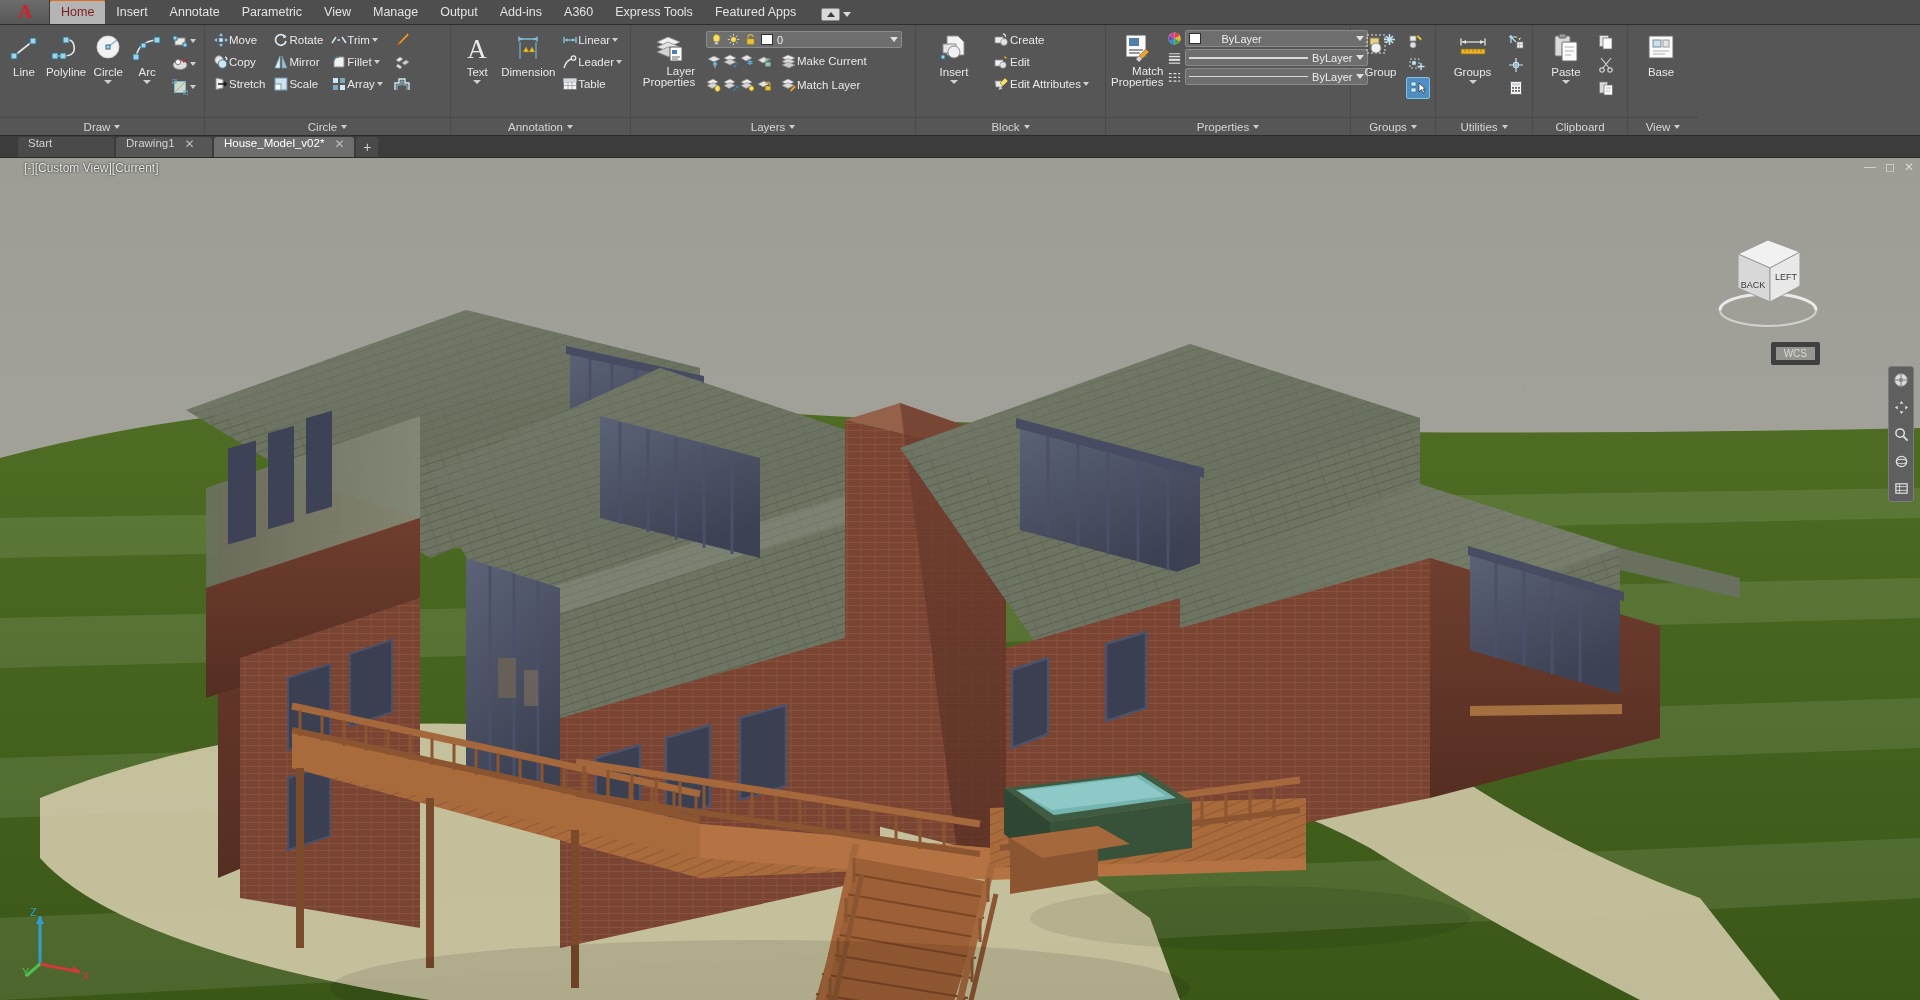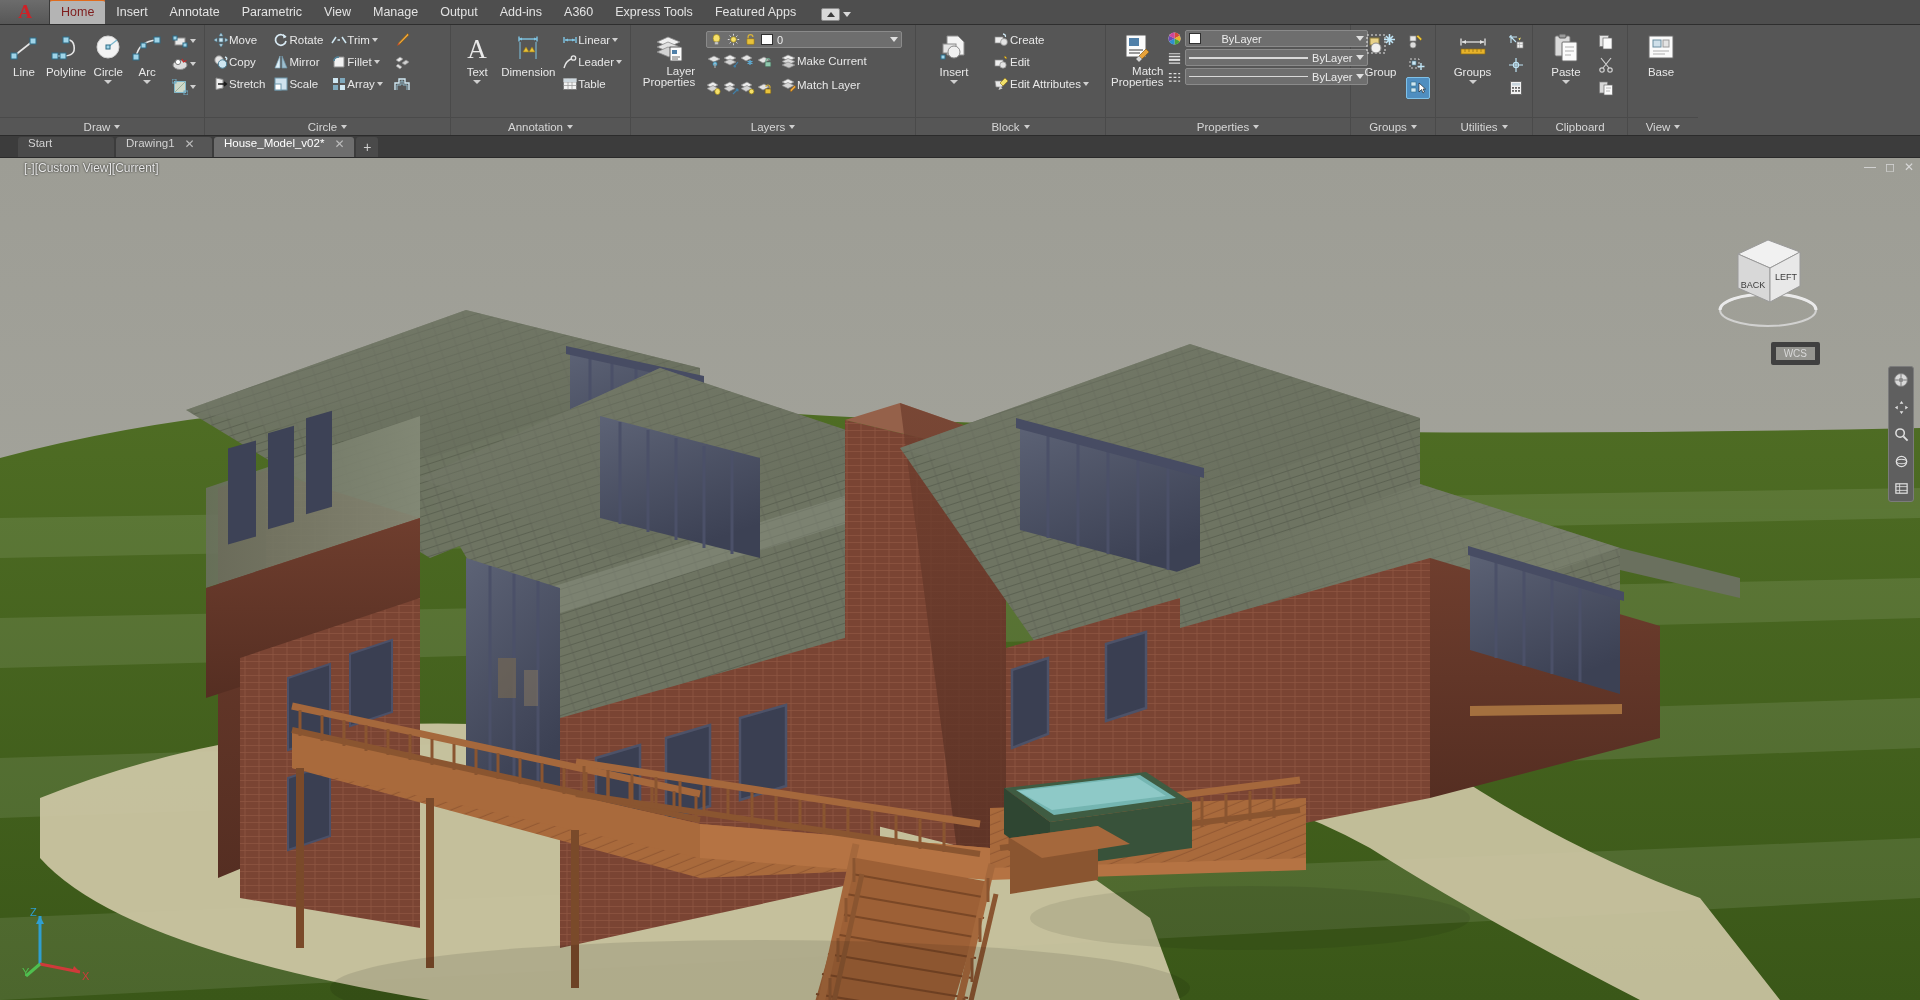--- a/index.html
+++ b/index.html
@@ -427,21 +427,21 @@
             </div>
             <div class="smbtn" style="margin-left:3px">
               <svg class="ic ic16" viewBox="0 0 16 16">
                 <path d="M1 5 L7 2 L14 5 L8 8 Z" fill="#f0f0f0" stroke="#8a8a8a" stroke-width=".7"></path>
                 <path d="M1 8.5 L7 5.5 L14 8.5 L8 11.5 Z" fill="#dcdcdc" stroke="#8a8a8a" stroke-width=".7"></path>
                 <path d="M1 12 L7 9 L14 12 L8 15 Z" fill="#c9c9c9" stroke="#8a8a8a" stroke-width=".7"></path>
               </svg>
               <span>Make Current</span>
             </div>
           </div>
-          <div style="display:flex;gap:2px;align-items:flex-end">
+          <div style="display:flex;gap:2px;align-items:center">
             <div style="display:flex;gap:1px">
               <svg class="ic ic16" viewBox="0 0 16 16">
                 <path d="M1 5 L7 2 L12 5 L6 8 Z" fill="#eee" stroke="#8a8a8a" stroke-width=".7"></path>
                 <path d="M1 8.5 L7 5.5 L12 8.5 L6 11.5 Z" fill="#d5d5d5" stroke="#8a8a8a" stroke-width=".7"></path>
                 <ellipse cx="11.5" cy="11.5" rx="2.6" ry="3" fill="#f6e06a" stroke="#a08a14" stroke-width=".7"></ellipse>
               </svg>
               <svg class="ic ic16" viewBox="0 0 16 16">
                 <path d="M1 5 L7 2 L12 5 L6 8 Z" fill="#eee" stroke="#8a8a8a" stroke-width=".7"></path>
                 <path d="M1 8.5 L7 5.5 L12 8.5 L6 11.5 Z" fill="#d5d5d5" stroke="#8a8a8a" stroke-width=".7"></path>
                 <path d="M10 14 L15 9 M15 9 L12.6 9.2 M15 9 L14.8 11.4" stroke="#3f7fa8" stroke-width="1.2" fill="none"></path>

